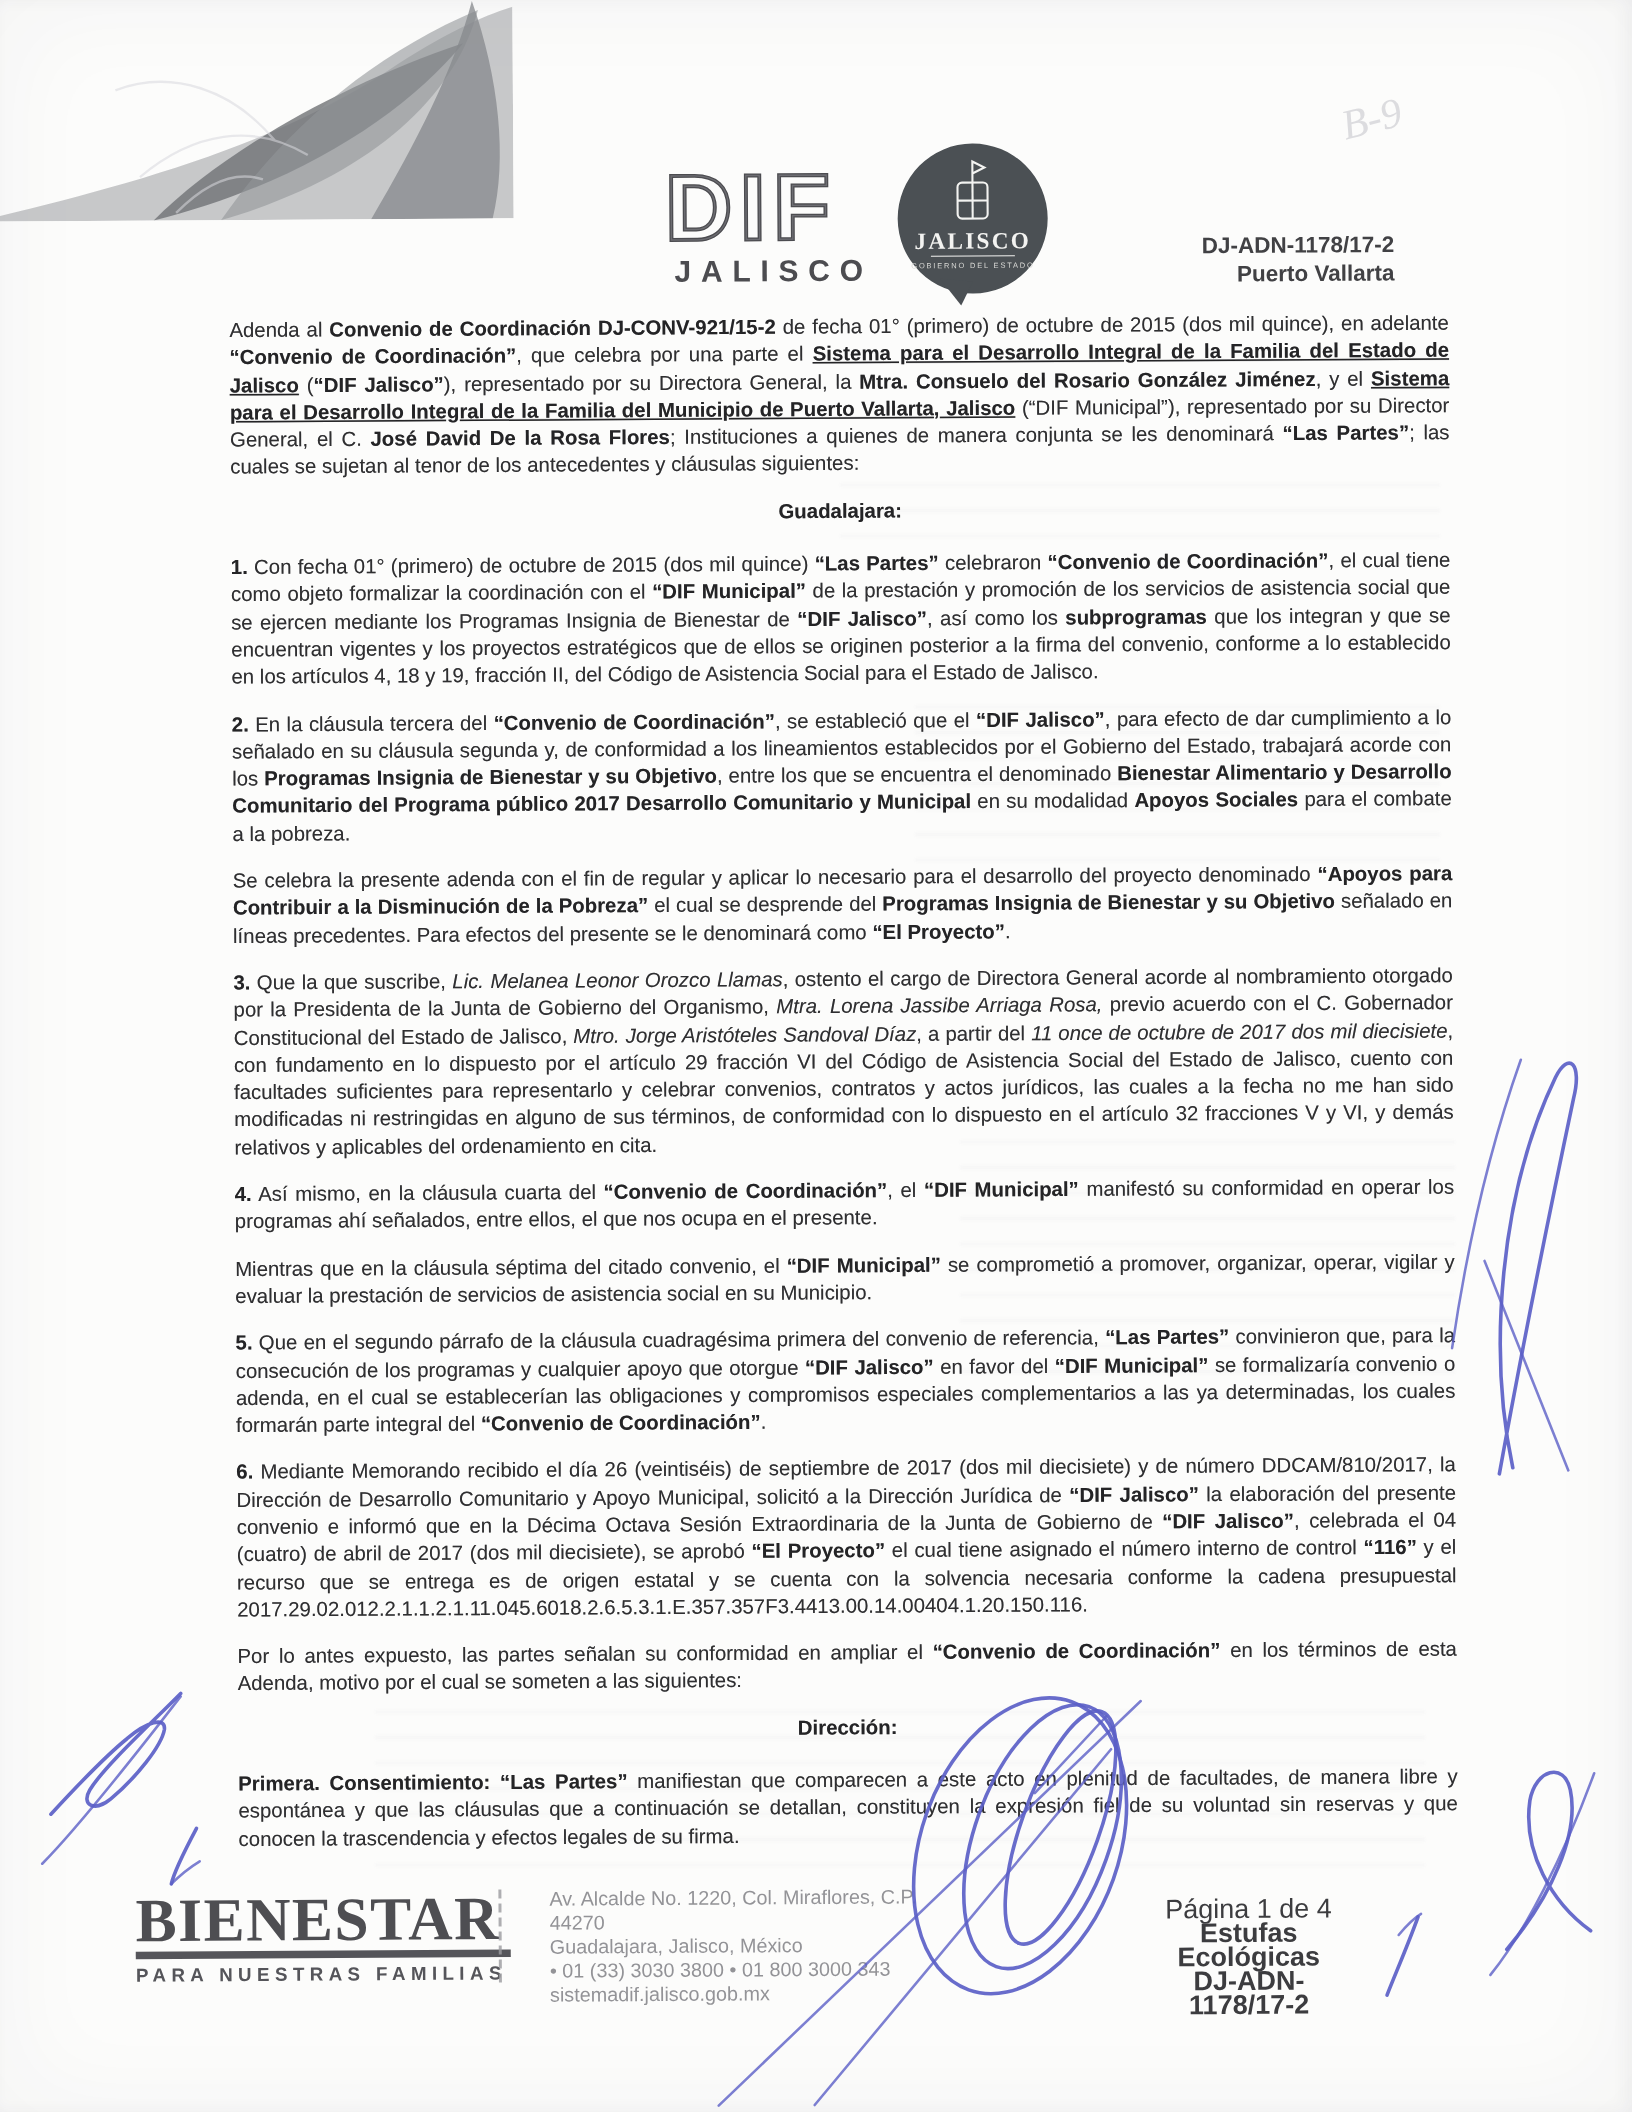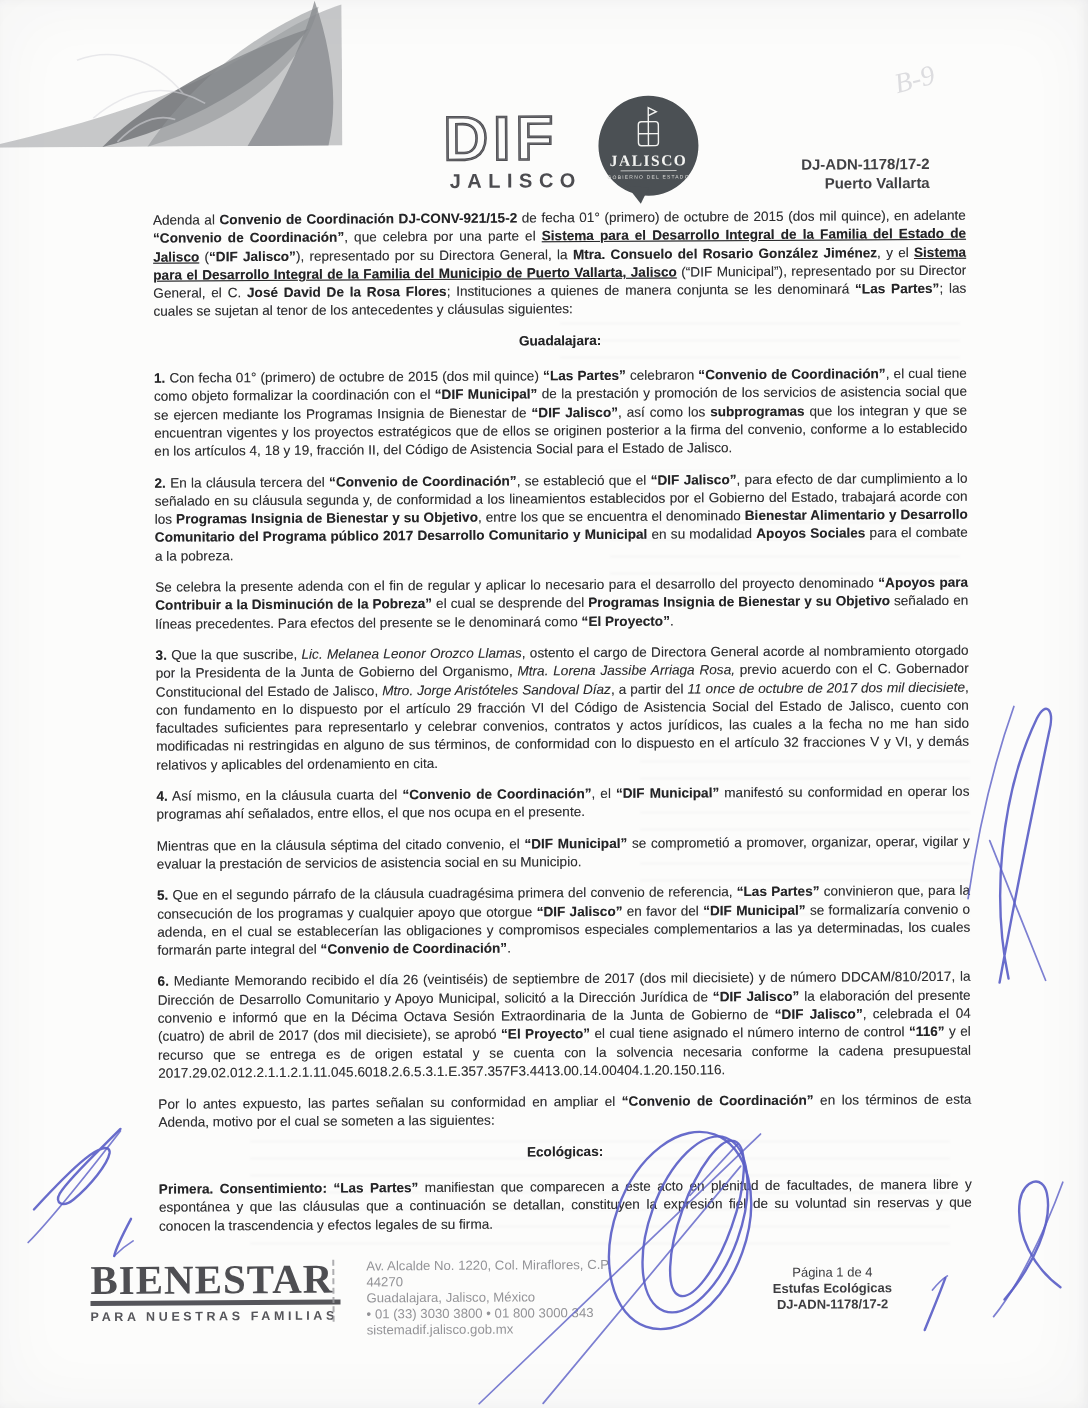--- a/index.html
+++ b/index.html
@@ -31,21 +31,21 @@
   .bienestar .word{font-family:"Liberation Serif",serif;font-weight:bold;font-size:41px;
     letter-spacing:1px;color:#4e4e52;line-height:40px;white-space:nowrap;
     border-bottom:5px solid #55555a;padding-bottom:1px;}
   .bienestar .tag{margin-top:4px;font-size:12.5px;font-weight:bold;letter-spacing:3.6px;
     color:#55555a;white-space:nowrap;}
   .footer-divider{position:absolute;left:328px;top:1259px;height:62px;width:0;
     border-left:2px dashed #9b9b9f;opacity:.8;}
   .footer-address{position:absolute;left:362px;top:1258px;width:280px;
     font-size:13.2px;line-height:16px;color:#939397;}
   .footer-pageinfo{position:absolute;left:758px;top:1267px;width:140px;text-align:center;
-    font-size:13px;line-height:16px;color:#3c3c3f;}
+    font-size:18px;line-height:16px;color:#3c3c3f;}
   .footer-pageinfo .bold{font-weight:bold;}
 
   
   .overlay{position:absolute;inset:0;pointer-events:none;}
   .ink{stroke:var(--ink,#5b5fc7);fill:none;stroke-width:2.4;stroke-linecap:round;opacity:.92;}
   .ink.thin{stroke-width:1.7;opacity:.8;}
   .pencil{opacity:.55;}
   .smudge{position:absolute;filter:blur(1.1px);opacity:.55;
     background:repeating-linear-gradient(180deg,rgba(105,105,125,.06) 0 3px,transparent 3px 17px);}
 </style>
@@ -91,21 +91,21 @@
         <div class="para heading"><span class="b">Guadalajara:</span></div>
         <div class="para"><span class="b">1.</span><span> Con fecha 01° (primero) de octubre de 2015 (dos mil quince) </span><span class="b">“Las Partes”</span><span> celebraron </span><span class="b">“Convenio de Coordinación”</span><span>, el cual tiene como objeto formalizar la coordinación con el </span><span class="b">“DIF Municipal”</span><span> de la prestación y promoción de los servicios de asistencia social que se ejercen mediante los Programas Insignia de Bienestar de </span><span class="b">“DIF Jalisco”</span><span>, así como los </span><span class="b">subprogramas</span><span> que los integran y que se encuentran vigentes y los proyectos estratégicos que de ellos se originen posterior a la firma del convenio, conforme a lo establecido en los artículos 4, 18 y 19, fracción II, del Código de Asistencia Social para el Estado de Jalisco.</span></div>
         <div class="para"><span class="b">2.</span><span> En la cláusula tercera del </span><span class="b">“Convenio de Coordinación”</span><span>, se estableció que el </span><span class="b">“DIF Jalisco”</span><span>, para efecto de dar cumplimiento a lo señalado en su cláusula segunda y, de conformidad a los lineamientos establecidos por el Gobierno del Estado, trabajará acorde con los </span><span class="b">Programas Insignia de Bienestar y su Objetivo</span><span>, entre los que se encuentra el denominado </span><span class="b">Bienestar Alimentario y Desarrollo Comunitario del Programa público 2017 Desarrollo Comunitario y Municipal</span><span> en su modalidad </span><span class="b">Apoyos Sociales</span><span> para el combate a la pobreza.</span></div>
         <div class="para"><span>Se celebra la presente adenda con el fin de regular y aplicar lo necesario para el desarrollo del proyecto denominado </span><span class="b">“Apoyos para Contribuir a la Disminución de la Pobreza”</span><span> el cual se desprende del </span><span class="b">Programas Insignia de Bienestar y su Objetivo</span><span> señalado en líneas precedentes. Para efectos del presente se le denominará como </span><span class="b">“El Proyecto”</span><span>.</span></div>
         <div class="para"><span class="b">3.</span><span> Que la que suscribe, </span><span class="i">Lic. Melanea Leonor Orozco Llamas</span><span>, ostento el cargo de Directora General acorde al nombramiento otorgado por la Presidenta de la Junta de Gobierno del Organismo, </span><span class="i">Mtra. Lorena Jassibe Arriaga Rosa,</span><span> previo acuerdo con el C. Gobernador Constitucional del Estado de Jalisco, </span><span class="i">Mtro. Jorge Aristóteles Sandoval Díaz</span><span>, a partir del </span><span class="i">11 once de octubre de 2017 dos mil diecisiete</span><span>, con fundamento en lo dispuesto por el artículo 29 fracción VI del Código de Asistencia Social del Estado de Jalisco, cuento con facultades suficientes para representarlo y celebrar convenios, contratos y actos jurídicos, las cuales a la fecha no me han sido modificadas ni restringidas en alguno de sus términos, de conformidad con lo dispuesto en el artículo 32 fracciones V y VI, y demás relativos y aplicables del ordenamiento en cita.</span></div>
         <div class="para"><span class="b">4.</span><span> Así mismo, en la cláusula cuarta del </span><span class="b">“Convenio de Coordinación”</span><span>, el </span><span class="b">“DIF Municipal”</span><span> manifestó su conformidad en operar los programas ahí señalados, entre ellos, el que nos ocupa en el presente.</span></div>
         <div class="para"><span>Mientras que en la cláusula séptima del citado convenio, el </span><span class="b">“DIF Municipal”</span><span> se comprometió a promover, organizar, operar, vigilar y evaluar la prestación de servicios de asistencia social en su Municipio.</span></div>
         <div class="para"><span class="b">5.</span><span> Que en el segundo párrafo de la cláusula cuadragésima primera del convenio de referencia, </span><span class="b">“Las Partes”</span><span> convinieron que, para la consecución de los programas y cualquier apoyo que otorgue </span><span class="b">“DIF Jalisco”</span><span> en favor del </span><span class="b">“DIF Municipal”</span><span> se formalizaría convenio o adenda, en el cual se establecerían las obligaciones y compromisos especiales complementarios a las ya determinadas, los cuales formarán parte integral del </span><span class="b">“Convenio de Coordinación”</span><span>.</span></div>
         <div class="para"><span class="b">6.</span><span> Mediante Memorando recibido el día 26 (veintiséis) de septiembre de 2017 (dos mil diecisiete) y de número DDCAM/810/2017, la Dirección de Desarrollo Comunitario y Apoyo Municipal, solicitó a la Dirección Jurídica de </span><span class="b">“DIF Jalisco”</span><span> la elaboración del presente convenio e informó que en la Décima Octava Sesión Extraordinaria de la Junta de Gobierno de </span><span class="b">“DIF Jalisco”</span><span>, celebrada el 04 (cuatro) de abril de 2017 (dos mil diecisiete), se aprobó </span><span class="b">“El Proyecto”</span><span> el cual tiene asignado el número interno de control </span><span class="b">“116”</span><span> y el recurso que se entrega es de origen estatal y se cuenta con la solvencia necesaria conforme la cadena presupuestal 2017.29.02.012.2.1.1.2.1.11.045.6018.2.6.5.3.1.E.357.357F3.4413.00.14.00404.1.20.150.116.</span></div>
         <div class="para"><span>Por lo antes expuesto, las partes señalan su conformidad en ampliar el </span><span class="b">“Convenio de Coordinación”</span><span> en los términos de esta Adenda, motivo por el cual se someten a las siguientes:</span></div>
-        <div class="para heading"><span class="b">Ecológicas:</span></div>
+        <div class="para heading"><span class="b">Dirección:</span></div>
         <div class="para"><span class="b">Primera. Consentimiento:</span><span> </span><span class="b">“Las Partes”</span><span> manifiestan que comparecen a este acto en plenitud de facultades, de manera libre y espontánea y que las cláusulas que a continuación se detallan, constituyen la expresión fiel de su voluntad sin reservas y que conocen la trascendencia y efectos legales de su firma.</span></div>
       </div>
 
     <div class="bienestar">
       <div class="word">BIENESTAR</div>
       <div class="tag">PARA NUESTRAS FAMILIAS</div>
     </div>
 
     <div class="footer-divider"></div>
 

